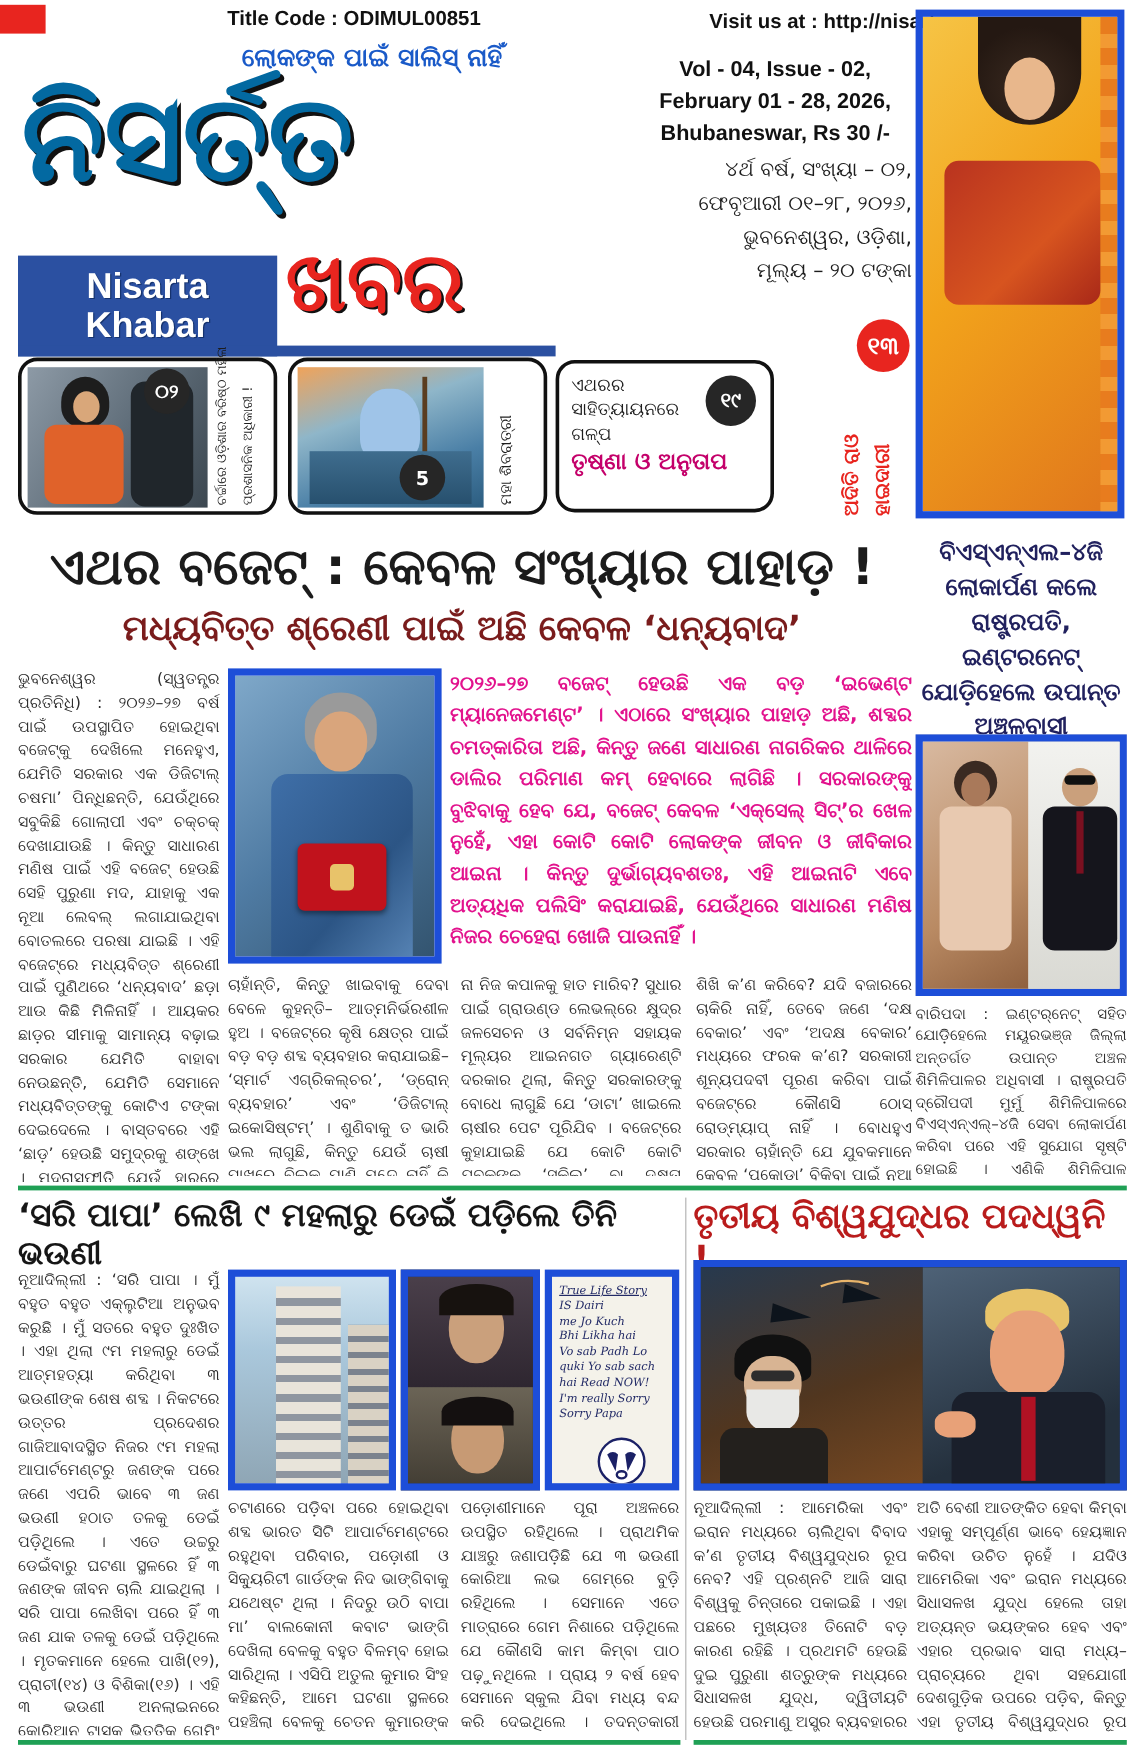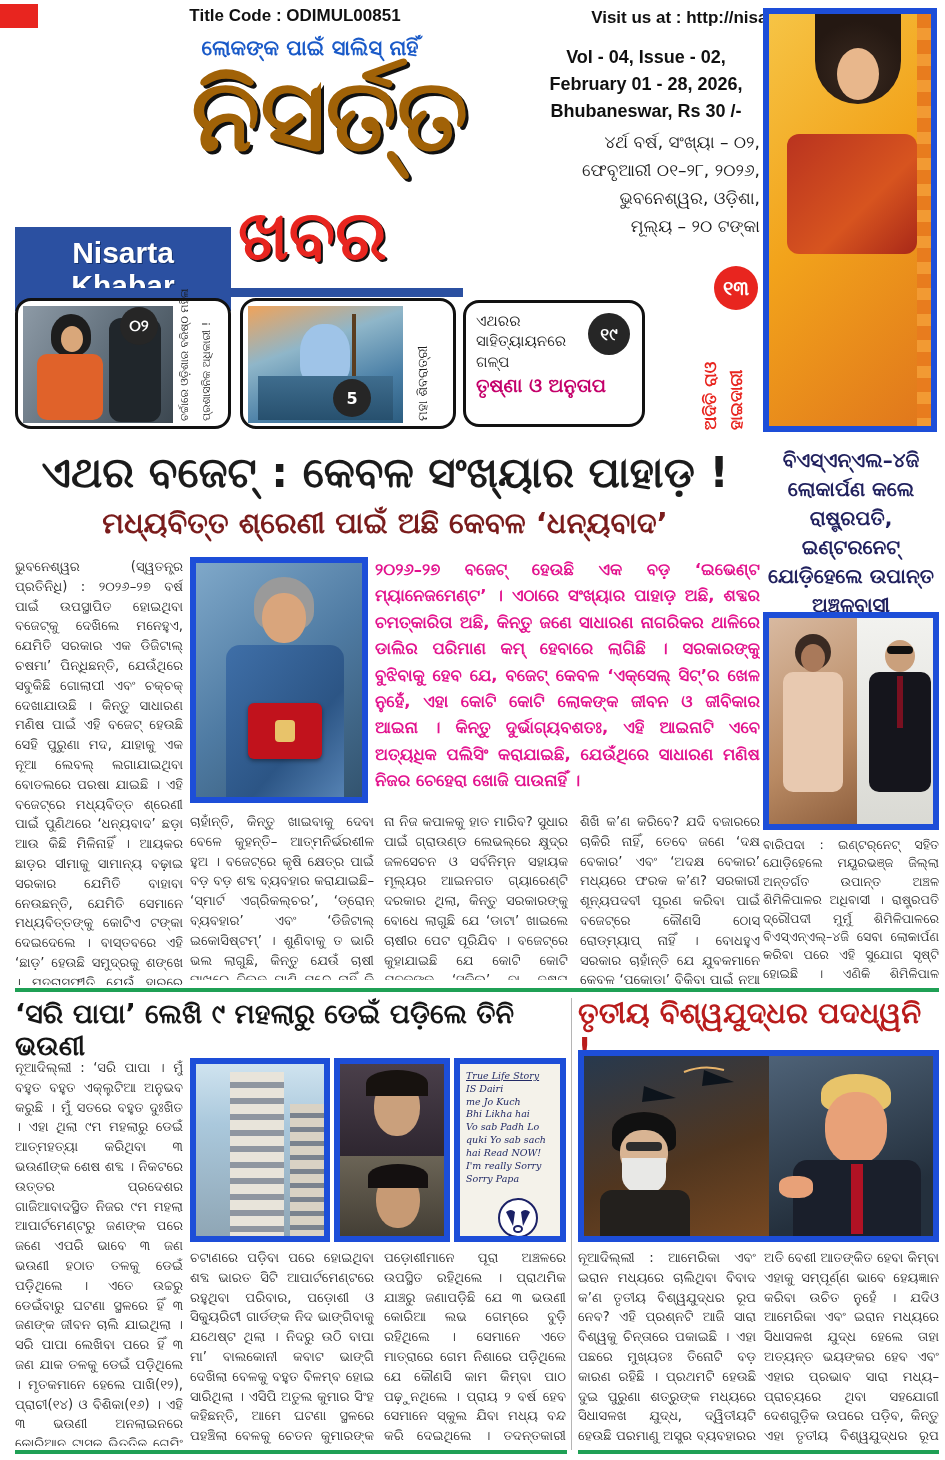--- a/index.html
+++ b/index.html
@@ -20,22 +20,22 @@
 </head>
 <body>
 
 <div id="page">
 
   <div class="abs" style="left:0;top:4px;width:38px;height:24px;background:#e8251f;"></div>
   <div class="abs" style="left:120px;top:6px;width:350px;text-align:center;font-weight:bold;font-size:17px;color:#111;">Title Code : ODIMUL00851</div>
   <div class="abs" style="left:545px;top:8px;width:330px;text-align:center;font-weight:bold;font-size:17px;color:#111;">Visit us at  : http://nisarta.com</div>
 
   <div class="abs od" style="left:155px;top:36px;width:310px;text-align:center;font-weight:bold;font-size:21px;color:#1a5ac8;">ଲୋକଙ୍କ ପାଇଁ ସାଲିସ୍ ନାହିଁ</div>
-  <div class="abs od" style="left:18px;top:48px;width:450px;text-align:right;font-weight:bold;font-size:100px;line-height:1.35;color:#a16207;text-shadow:3px 3px 0 #111;">ନିସର୍ତ୍ତ</div>
-  <div class="abs" style="left:15px;top:213px;width:216px;height:84px;background:#2b50a1;color:#fff;display:flex;flex-direction:column;align-items:center;justify-content:center;margin-top:14px;">
+  <div class="abs od" style="left:18px;top:48px;width:450px;text-align:left;font-weight:bold;font-size:100px;line-height:1.35;color:#0369a1;text-shadow:3px 3px 0 #111;">ନିସର୍ତ୍ତ</div>
+  <div class="abs" style="left:15px;top:213px;width:216px;height:84px;background:#2b50a1;color:#fff;display:flex;flex-direction:column;align-items:center;justify-content:center;">
     <div style="font-weight:bold;font-size:30px;line-height:1.1;text-shadow:1px 1px 0 #16336e;">Nisarta</div>
     <div style="font-weight:bold;font-size:30px;line-height:1.1;text-shadow:1px 1px 0 #16336e;">Khabar</div>
   </div>
   <div class="abs od" style="left:238px;top:196px;width:225px;font-weight:bold;font-size:68px;color:#e8251f;text-shadow:2px 2px 0 #111;">ଖବର</div>
   <div class="abs" style="left:15px;top:288px;width:448px;height:9px;background:#2b50a1;"></div>
 
   <div class="abs" style="left:535px;top:44px;width:222px;text-align:center;font-weight:bold;font-size:18px;line-height:1.5;color:#111;">
     <div>Vol - 04, Issue - 02,</div>
     <div>February  01 - 28, 2026,</div>
     <div>Bhubaneswar, Rs 30 /-</div>
@@ -60,21 +60,21 @@
 
   <div class="abs" style="left:15px;top:298px;width:216px;height:131px;border:3px solid #111;border-radius:16px;background:#fff;">
     <div class="panel photo" style="left:5px;top:5px;width:150px;height:117px;border:none;background:linear-gradient(120deg,#8d9aa6 0%,#5d6b77 55%,#3c4750 100%);">
       <div class="panel" style="left:28px;top:8px;width:40px;height:42px;background:#1d1d1d;border-radius:50% 50% 40% 40%;"></div>
       <div class="panel" style="left:38px;top:20px;width:22px;height:26px;background:#d9a77a;border-radius:50%;"></div>
       <div class="panel" style="left:14px;top:48px;width:66px;height:66px;background:#e0622a;border-radius:10px;"></div>
       <div class="panel" style="left:86px;top:12px;width:52px;height:104px;background:#20262b;border-radius:12px;"></div>
     </div>
     <div class="abs vert od" style="left:160px;top:8px;height:112px;font-size:11px;color:#1c1c1c;">ଚର୍ଚ୍ଚାରେ ଓଡ଼ିଶାର ବରିଷ୍ଠ ମହିଳା</div>
     <div class="abs vert od" style="left:182px;top:8px;height:112px;font-size:11px;color:#1c1c1c;">ପ୍ରଶାସନିକ ଅଧିକାରୀ !</div>
-    <div class="abs badge od" style="left:102px;top:6px;width:38px;height:38px;font-size:16px;font-family:Liberation Serif, serif;">୦୨</div>
+    <div class="abs badge od" style="left:102px;top:6px;width:38px;height:38px;font-size:16px;">୦୨</div>
   </div>
 
   <div class="abs" style="left:240px;top:298px;width:216px;height:131px;border:3px solid #111;border-radius:16px;background:#fff;">
     <div class="panel photo" style="left:5px;top:5px;width:155px;height:117px;border:none;background:linear-gradient(160deg,#f0a35a 0%,#8fb6c9 35%,#4a7fa6 70%,#2c5d80 100%);">
       <div class="panel" style="left:52px;top:18px;width:50px;height:60px;background:#9fc4e8;border-radius:45% 45% 30% 30%;"></div>
       <div class="panel" style="left:104px;top:8px;width:4px;height:70px;background:#5a3d20;"></div>
       <div class="panel" style="left:10px;top:70px;width:135px;height:44px;background:linear-gradient(#3f6d8e,#27506e);"></div>
     </div>
     <div class="abs vert od" style="left:172px;top:8px;height:112px;font-size:13px;color:#1c1c1c;">ମହା ଶିବରାତ୍ରୀ</div>
     <div class="abs badge od" style="left:90px;top:78px;width:38px;height:38px;font-size:16px;">5</div>

